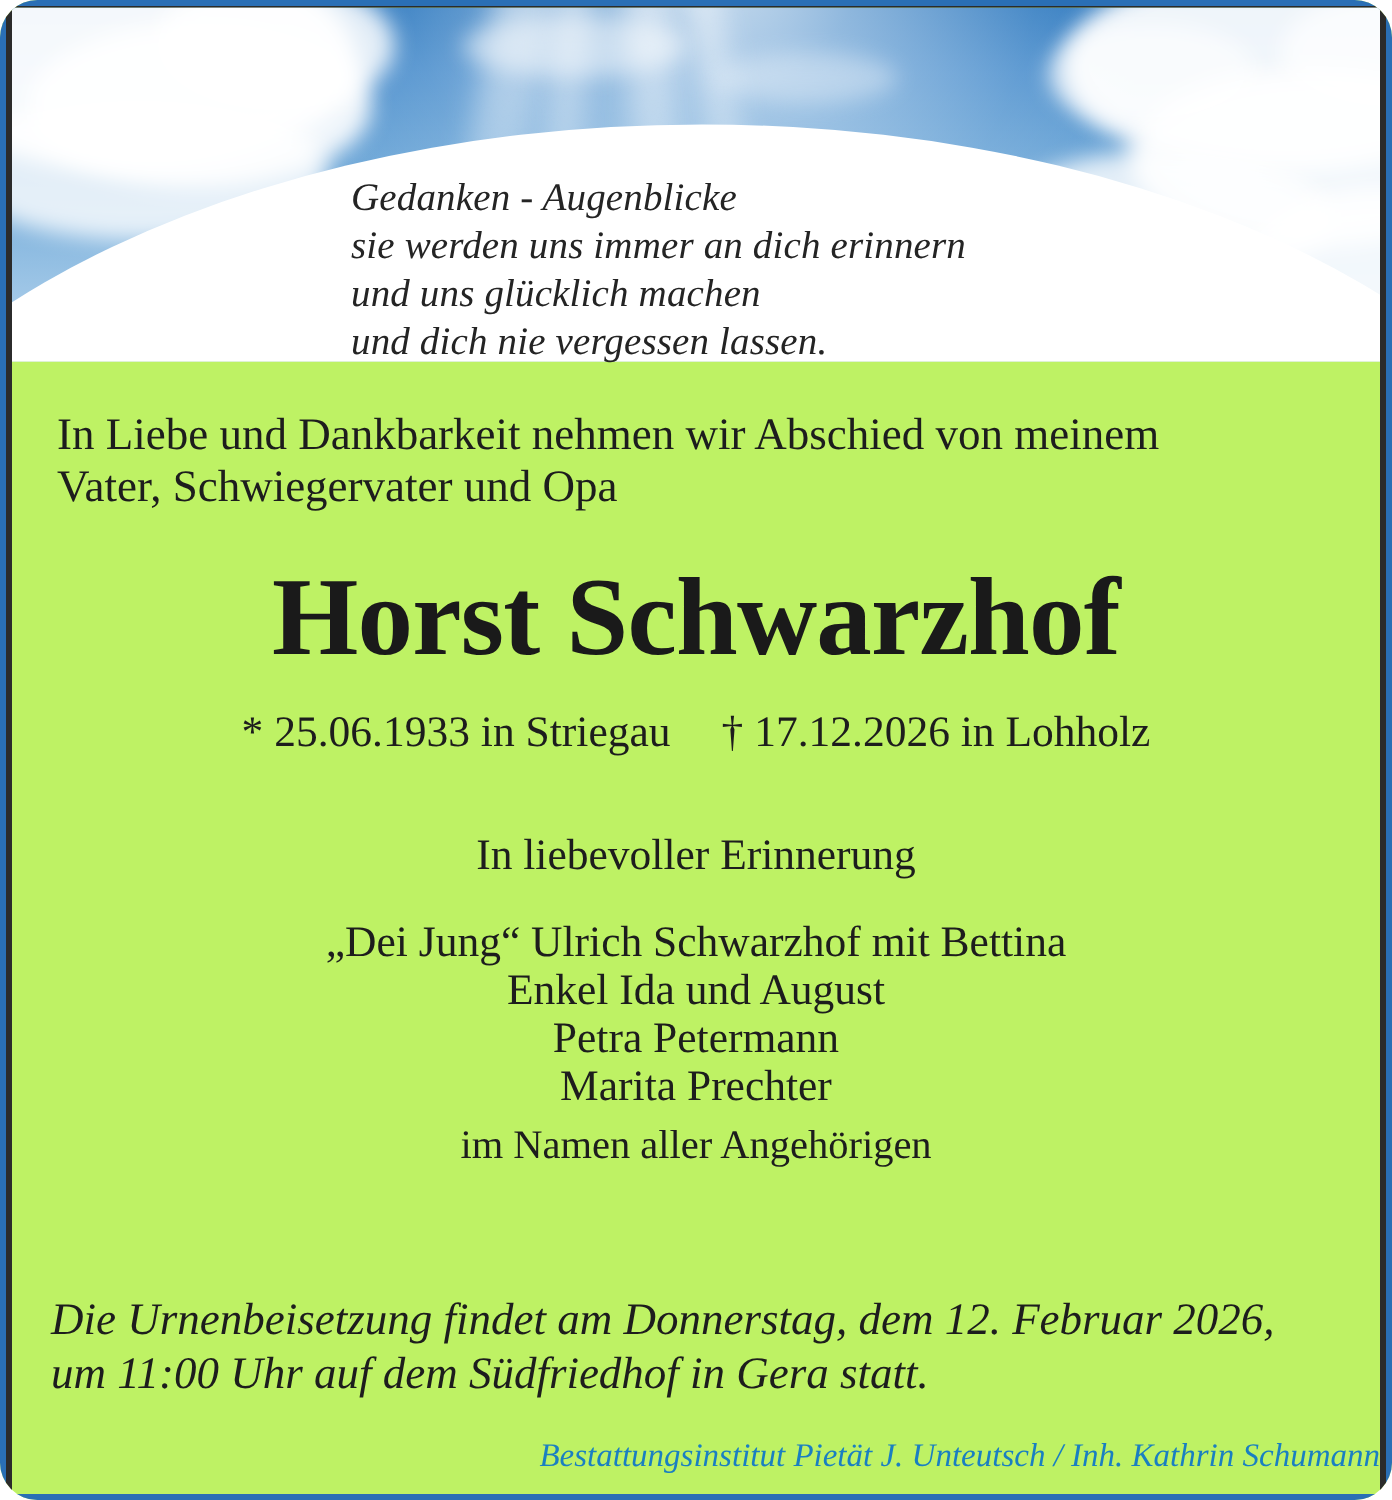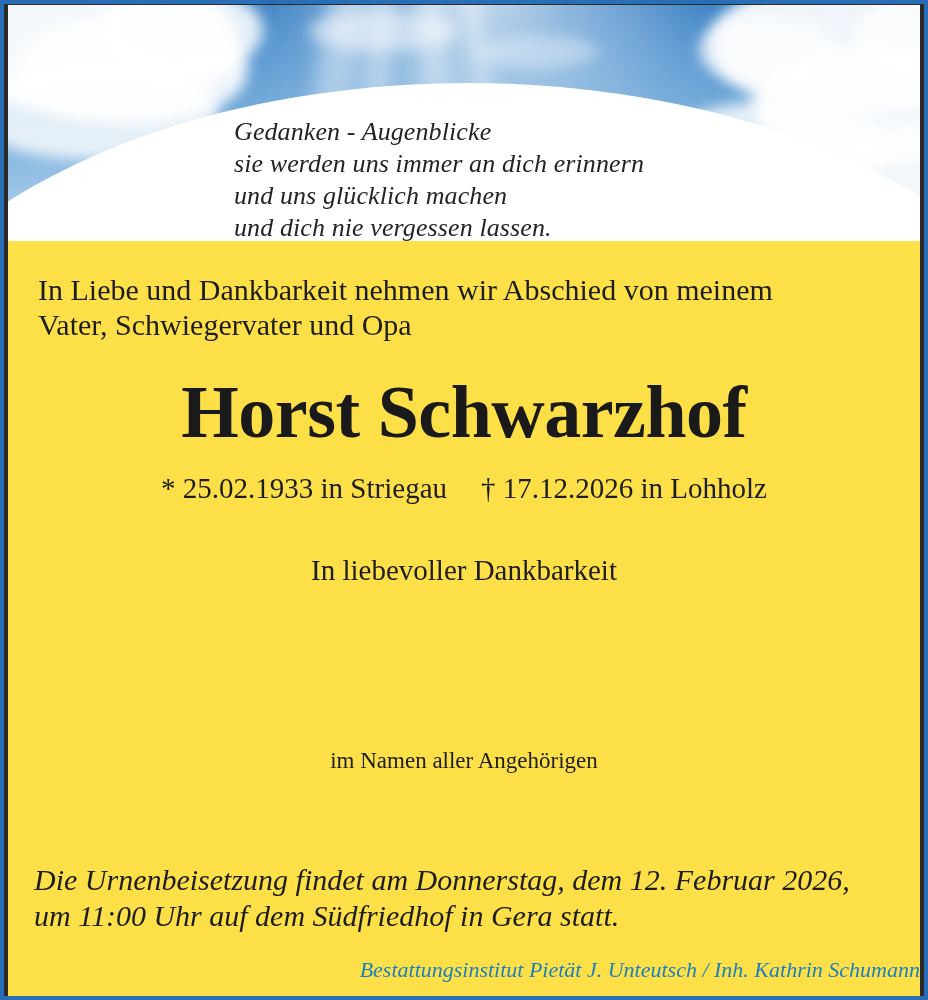--- a/index.html
+++ b/index.html
@@ -6,23 +6,24 @@
     margin: 0;
     padding: 0;
     background: #ffffff;
   }
 
   #notice {
     position: relative;
     width: 928px;
     height: 1000px;
     box-sizing: border-box;
-    background: #fde047;
+    background: #bef264;
     font-family: "Liberation Serif", "DejaVu Serif", serif;
     overflow: hidden;
+    border-radius: 25px;
   }
 
   
   .border-outer {
     position: absolute;
     inset: 0;
     border: 4px solid #2a6fb5;
     box-sizing: border-box;
     pointer-events: none;
     z-index: 40;
@@ -198,21 +199,21 @@
     color: #1d1d1d;
     white-space: pre-line;
   }
 
   .behalf {
     position: absolute;
     left: 0;
     top: 748px;
     width: 912px;
     text-align: center;
-    font-size: 23px;
+    font-size: 27px;
     color: #1d1d1d;
   }
 
   .place-date {
     position: absolute;
     left: 26px;
     top: 806px;
     font-size: 29px;
     color: #1d1d1d;
   }
@@ -274,25 +275,29 @@
 sie werden uns immer an dich erinnern
 und uns glücklich machen
 und dich nie vergessen lassen.</div>
 
     <div class="intro">In Liebe und Dankbarkeit nehmen wir Abschied von meinem
 Vater, Schwiegervater und Opa</div>
 
     <div class="name">Horst Schwarzhof</div>
 
     <div class="dates">
-      <span>* 25.02.1933 in Striegau</span><span class="gap"></span><span>† 17.12.2026 in Lohholz</span>
+      <span>* 25.06.1933 in Striegau</span><span class="gap"></span><span>† 17.12.2026 in Lohholz</span>
     </div>
 
-    <div class="memory">In liebevoller Dankbarkeit</div>
-
+    <div class="memory">In liebevoller Erinnerung</div>
+
+    <div class="family">„Dei Jung“ Ulrich Schwarzhof mit Bettina
+Enkel Ida und August
+Petra Petermann
+Marita Prechter</div>
 
     <div class="behalf">im Namen aller Angehörigen</div>
 
 
     <div class="ceremony">Die Urnenbeisetzung findet am Donnerstag, dem 12. Februar 2026,
 um 11:00 Uhr auf dem Südfriedhof in Gera statt.</div>
 
     <div class="funeral-home">Bestattungsinstitut Pietät J. Unteutsch / Inh. Kathrin Schumann</div>
 
   </div>

